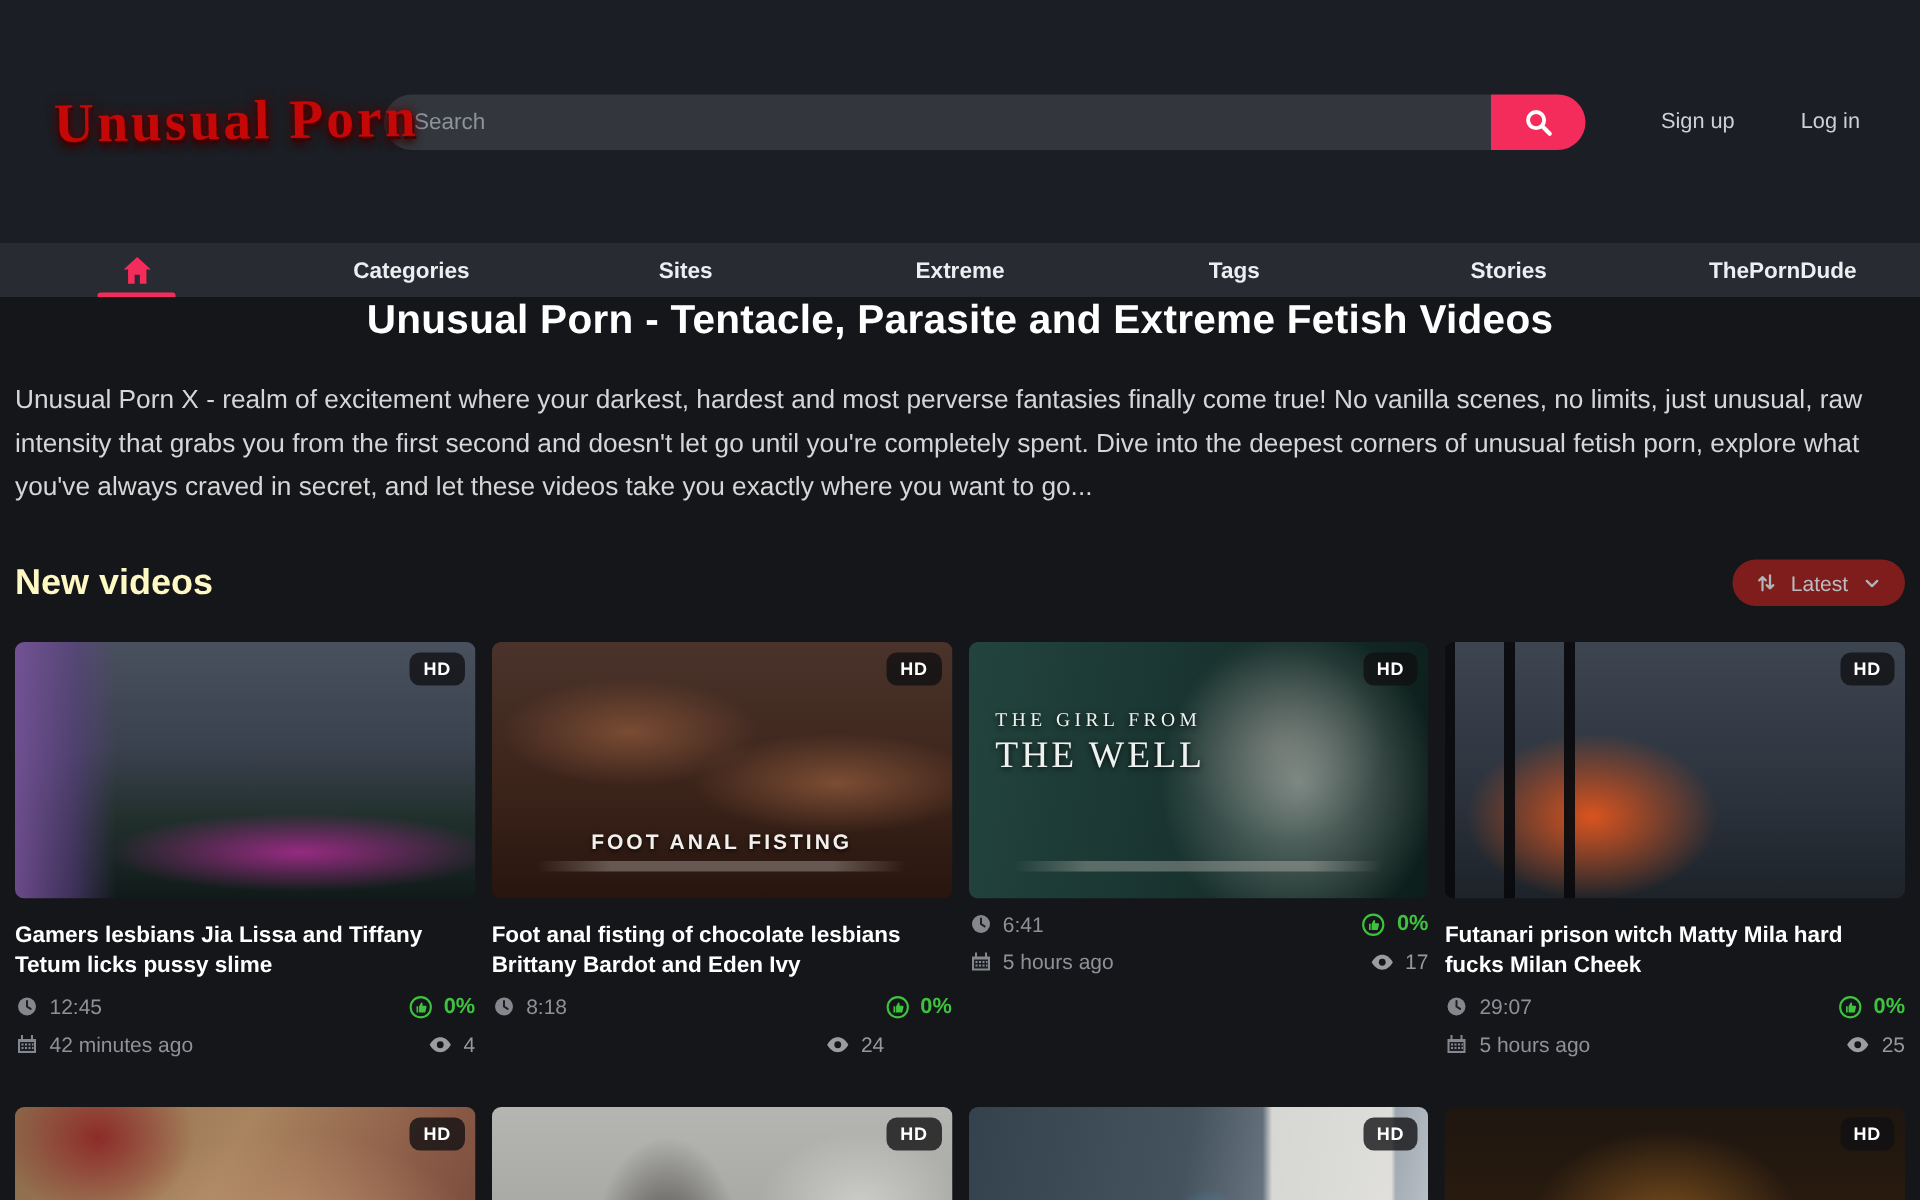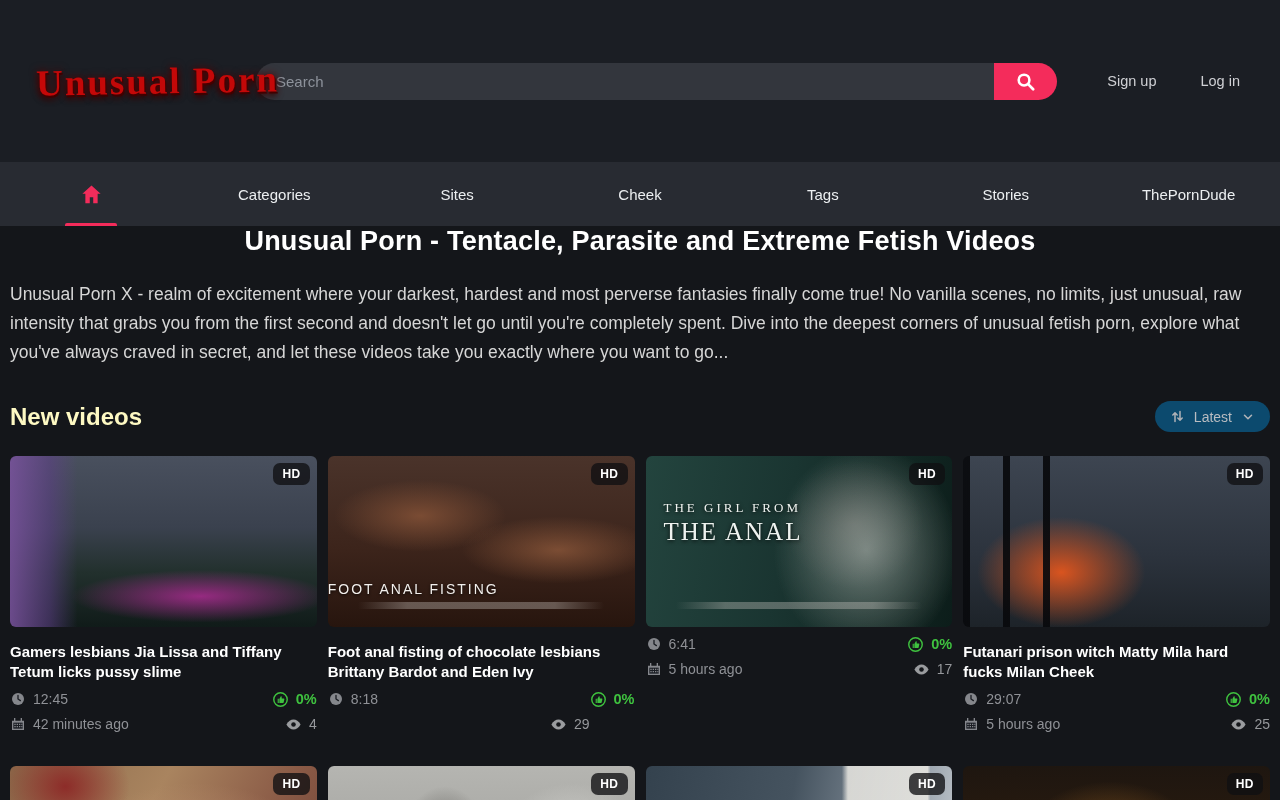--- a/index.html
+++ b/index.html
@@ -28,21 +28,21 @@
     color:#84cc16; font-size:15px; font-family:"Liberation Sans", sans-serif;
   }
   .search-input::placeholder { color:#8d929b; }
   .search-btn {
     width:63px; border:none; background:#f42c5b; cursor:pointer;
     border-radius:0 19px 19px 0; display:flex; align-items:center; justify-content:center;
   }
   .auth { display:flex; gap:44px; margin-left:50px; margin-right:4px; }
   .auth a { color:#cfd0d4; font-size:14.5px; text-decoration:none; cursor:pointer; }
   
-  .nav { height:64px; background:#282b32; display:flex; }
+  .nav { height:36px; background:#282b32; display:flex;font-weight:bold; }
   .nav-item {
     flex:1; display:flex; align-items:center; justify-content:center;
     position:relative; color:#eceff1; font-size:15px; cursor:pointer;
   }
   .nav-item .active-bar {
     position:absolute; bottom:0; left:50%; transform:translateX(-50%);
     width:52px; height:3px; background:#f42c5b; border-radius:2px 2px 0 0;
   }
   
   .seo-title {
@@ -52,21 +52,21 @@
   .seo-desc {
     margin:23px 10px 0; font-size:17.5px; line-height:29px; color:#d6d6d6;
   }
   
   .section-head {
     margin:34px 10px 0; display:flex; align-items:center; justify-content:space-between;
   }
   .section-title { font-size:24px; font-weight:bold; color:#fef9c3; }
   .sort-btn {
     display:flex; align-items:center; gap:9px;
-    background:#0c4a6e; border:none; cursor:pointer;
+    background:#7f1d1d; border:none; cursor:pointer;
     border-radius:16px; height:31px; padding:0 15px;
     color:#b9bcc1; font-size:14px; font-family:"Liberation Sans", sans-serif;
   }
   
   .grid {
     margin:24px 10px 0;
     display:grid; grid-template-columns:repeat(4,1fr);
     column-gap:11px; row-gap:33px;
   }
   .card { cursor:pointer; }
@@ -136,22 +136,22 @@
       linear-gradient(100deg, #34424e 0%, #45535f 45%, #8a95a0 78%, #c8cdd2 100%);
   }
   .thumb-8 {
     background:
       radial-gradient(ellipse 16% 30% at 92% 60%, rgba(196,40,30,.85), transparent 70%),
       radial-gradient(ellipse 40% 50% at 48% 45%, rgba(186,118,40,.55), transparent 72%),
       linear-gradient(180deg, #1e1610 0%, #2c1c0e 50%, #120d08 100%);
   }
   
   .thumb-caption {
-    position:absolute; left:0; right:0; bottom:30px; 
-    color:#f2efec; font-weight:normal; font-size:14px; letter-spacing:2px;
+    position:absolute; left:0; right:0; bottom:30px; text-align:center;
+    color:#f2efec; font-weight:bold; font-size:14px; letter-spacing:2px;
     text-shadow:0 1px 3px rgba(0,0,0,.8);
   }
   .thumb-credits {
     position:absolute; left:10%; right:10%; bottom:18px; height:7px;
     background:linear-gradient(90deg, transparent, rgba(210,205,200,.35) 20%, rgba(210,205,200,.35) 80%, transparent);
     border-radius:2px;
   }
   .well-title {
     position:absolute; left:18px; top:44px; color:#eef2ef;
     font-family:"Liberation Serif", serif; text-shadow:0 1px 4px rgba(0,0,0,.9);
@@ -188,21 +188,21 @@
   <div class="nav-item">
     <span>
       <svg viewBox="0 0 24 24" width="23" height="23" fill="#f42c5b">
         <path d="M12 2.5l9.5 8.6h-3.1V21h-4.6v-6.2H10.2V21H5.6v-9.9H2.5z"></path>
       </svg>
     </span>
     <span class="active-bar"></span>
   </div>
   <div class="nav-item">Categories</div>
   <div class="nav-item">Sites</div>
-  <div class="nav-item">Cheek</div>
+  <div class="nav-item">Extreme</div>
   <div class="nav-item">Tags</div>
   <div class="nav-item">Stories</div>
   <div class="nav-item">ThePornDude</div>
 </nav>
 
 <h1 class="seo-title">Unusual Porn - Tentacle, Parasite and Extreme Fetish Videos</h1>
 <p class="seo-desc">Unusual Porn X - realm of excitement where your darkest, hardest and most perverse fantasies finally come true! No vanilla scenes, no limits, just unusual, raw intensity that grabs you from the first second and doesn't let go until you're completely spent. Dive into the deepest corners of unusual fetish porn, explore what you've always craved in secret, and let these videos take you exactly where you want to go...</p>
 
 <div class="section-head">
   <h2 class="section-title">New videos</h2>
@@ -296,31 +296,31 @@
         </span>
         <span class="rating">0%</span>
       </span>
       <span class="meta-item right">
         <span>
           <svg viewBox="0 0 24 24" width="17" height="17">
               <path d="M2 12c2.7-4.7 6.2-7 10-7s7.3 2.3 10 7c-2.7 4.7-6.2 7-10 7S4.7 16.7 2 12z" fill="#9a9c9f"></path>
               <circle cx="12" cy="12" r="3.2" fill="#14161a"></circle>
             </svg>
         </span>
-        <span class="views">29</span>
+        <span class="views">24</span>
       </span>
     </div>
   </article>
 
   <article class="card">
     <div class="thumb thumb-3">
       <span class="hd-badge">HD</span>
       <div class="well-title">
         <div class="l1">THE GIRL FROM</div>
-        <div class="l2">THE ANAL</div>
+        <div class="l2">THE WELL</div>
       </div>
       <div class="thumb-credits"></div>
     </div>
     <div class="meta">
       <span class="meta-item">
         <span>
           <svg viewBox="0 0 24 24" width="16" height="16">
               <circle cx="12" cy="12" r="9" fill="#85878c"></circle>
               <path d="M12 6.5V12l3.6 2.4" stroke="#1b1e24" stroke-width="2" fill="none" stroke-linecap="round"></path>
             </svg>

